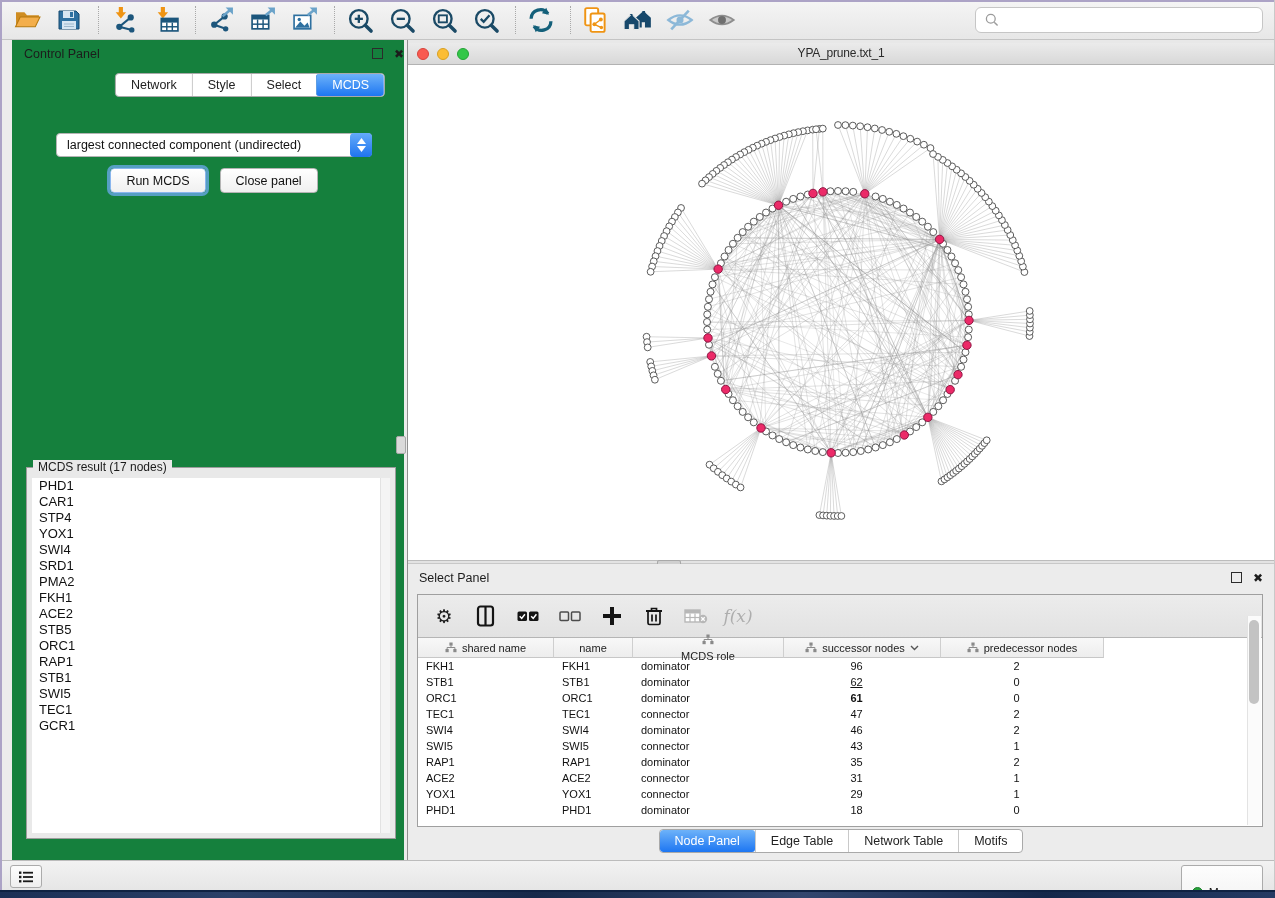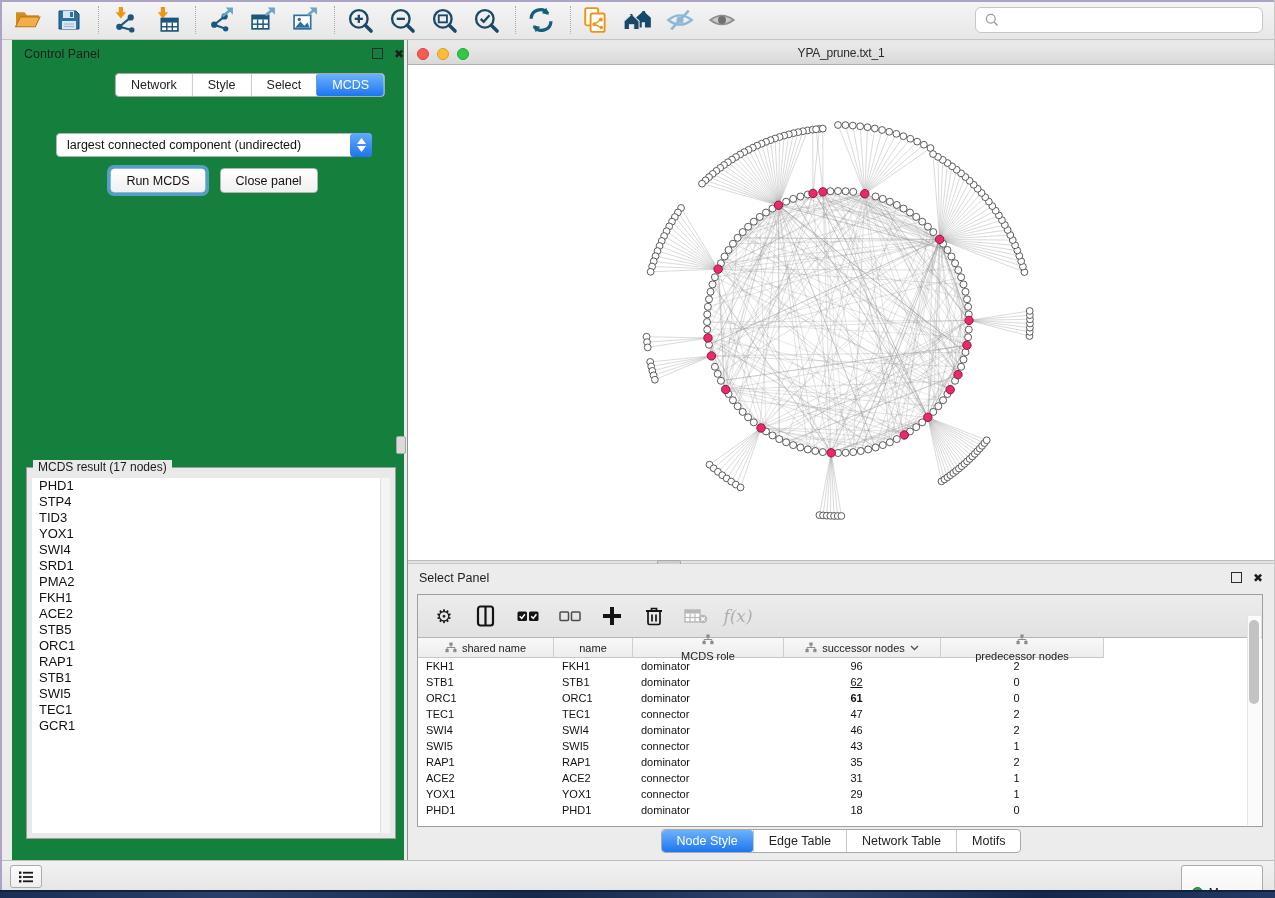--- a/index.html
+++ b/index.html
@@ -279,22 +279,22 @@
       </span>
     </div>
     <div class="btnrow">
       <div class="btn focused">Run MCDS</div>
       <div class="btn">Close panel</div>
     </div>
     <div class="group">
       <span class="legend">MCDS result (17 nodes)</span>
       <div class="list">
           <div class="result-item">PHD1</div>
+          <div class="result-item">CAR1</div>
           <div class="result-item">STP4</div>
-          <div class="result-item">TID3</div>
           <div class="result-item">YOX1</div>
           <div class="result-item">SWI4</div>
           <div class="result-item">SRD1</div>
           <div class="result-item">PMA2</div>
           <div class="result-item">FKH1</div>
           <div class="result-item">ACE2</div>
           <div class="result-item">STB5</div>
           <div class="result-item">ORC1</div>
           <div class="result-item">RAP1</div>
           <div class="result-item">STB1</div>
@@ -1110,21 +1110,21 @@
                   <path d="M6 3.7 v1.8 M2.1 7 V5.5 h7.8 V7" fill="none" stroke="#8a8a8a"></path>
                 </svg>
               </span>
               <span>successor nodes</span>
               <span>
                 <svg width="9" height="6" viewBox="0 0 9 6">
                   <path d="M1 1 l3.5 3.5 L8 1" fill="none" stroke="#555" stroke-width="1.4"></path>
                 </svg>
               </span>
             </div>
-            <div class="th" style="width: 163px; flex-direction: column;">
+            <div class="th" style="width: 163px;">
               <span>
                 <svg width="12" height="11" viewBox="0 0 12 11">
                   <g fill="#8a8a8a">
                     <rect x="4.4" y="0.5" width="3.2" height="3.2"></rect>
                     <rect x="0.5" y="7" width="3.2" height="3.2"></rect>
                     <rect x="8.3" y="7" width="3.2" height="3.2"></rect>
                   </g>
                   <path d="M6 3.7 v1.8 M2.1 7 V5.5 h7.8 V7" fill="none" stroke="#8a8a8a"></path>
                 </svg>
               </span>
@@ -1202,21 +1202,21 @@
               <div class="td right" style="width: 157px;">18</div>
               <div class="td right" style="width: 163px;">0</div>
             </div>
           </div>
         <div class="tscroll">
           <div class="tthumb"></div>
         </div>
       </div>
       <div class="tp-tabs">
         <div class="seg">
-          <span class="s active">Node Style</span>
+          <span class="s active">Node Panel</span>
           <span class="s">Edge Table</span>
           <span class="s">Network Table</span>
           <span class="s">Motifs</span>
         </div>
       </div>
     </div>
   </div>
 
   <div class="statusbar">
     <div class="sb-left">

